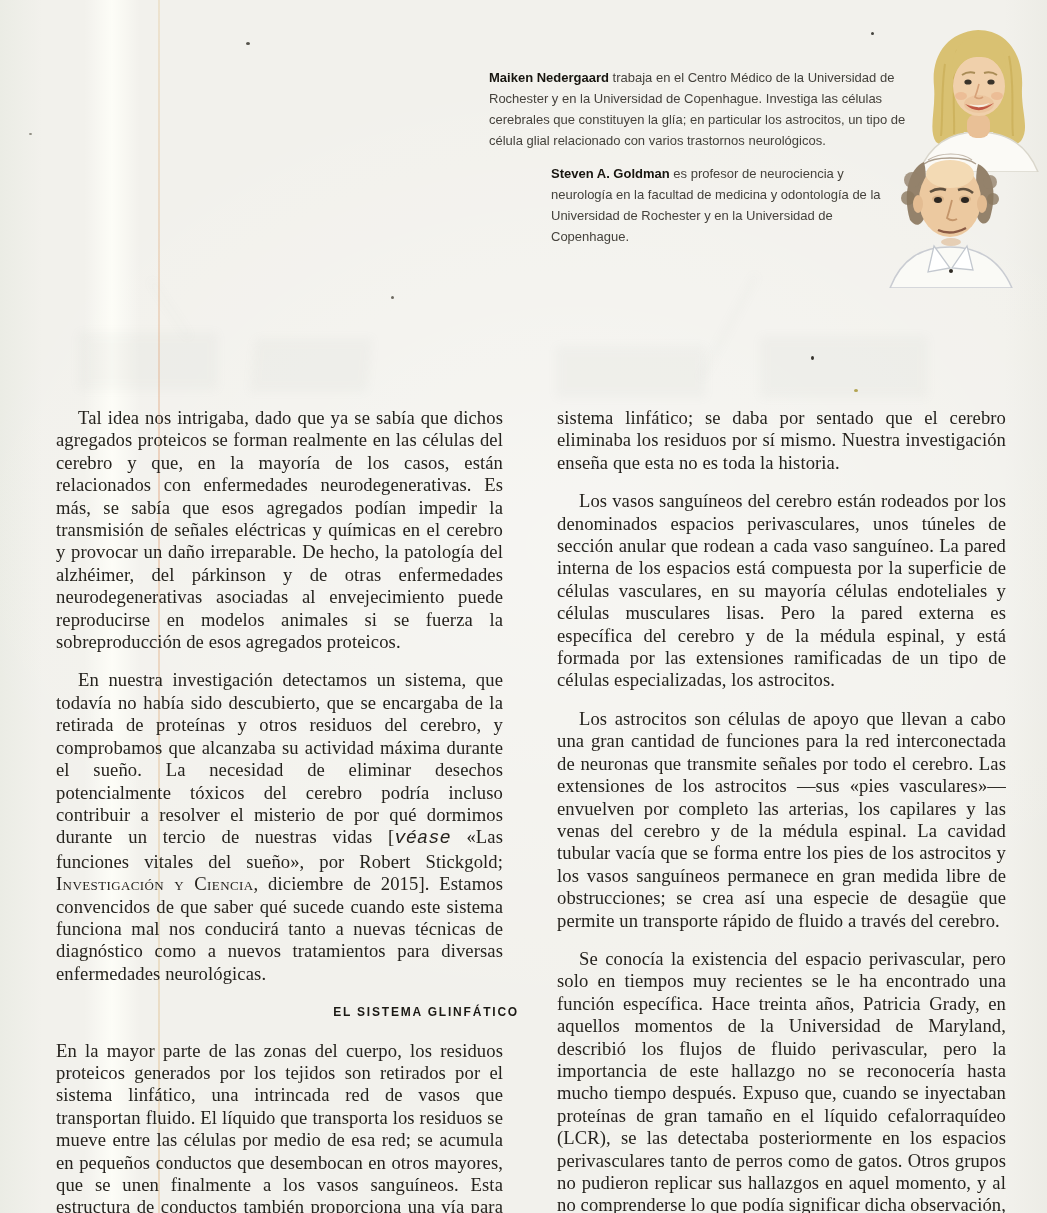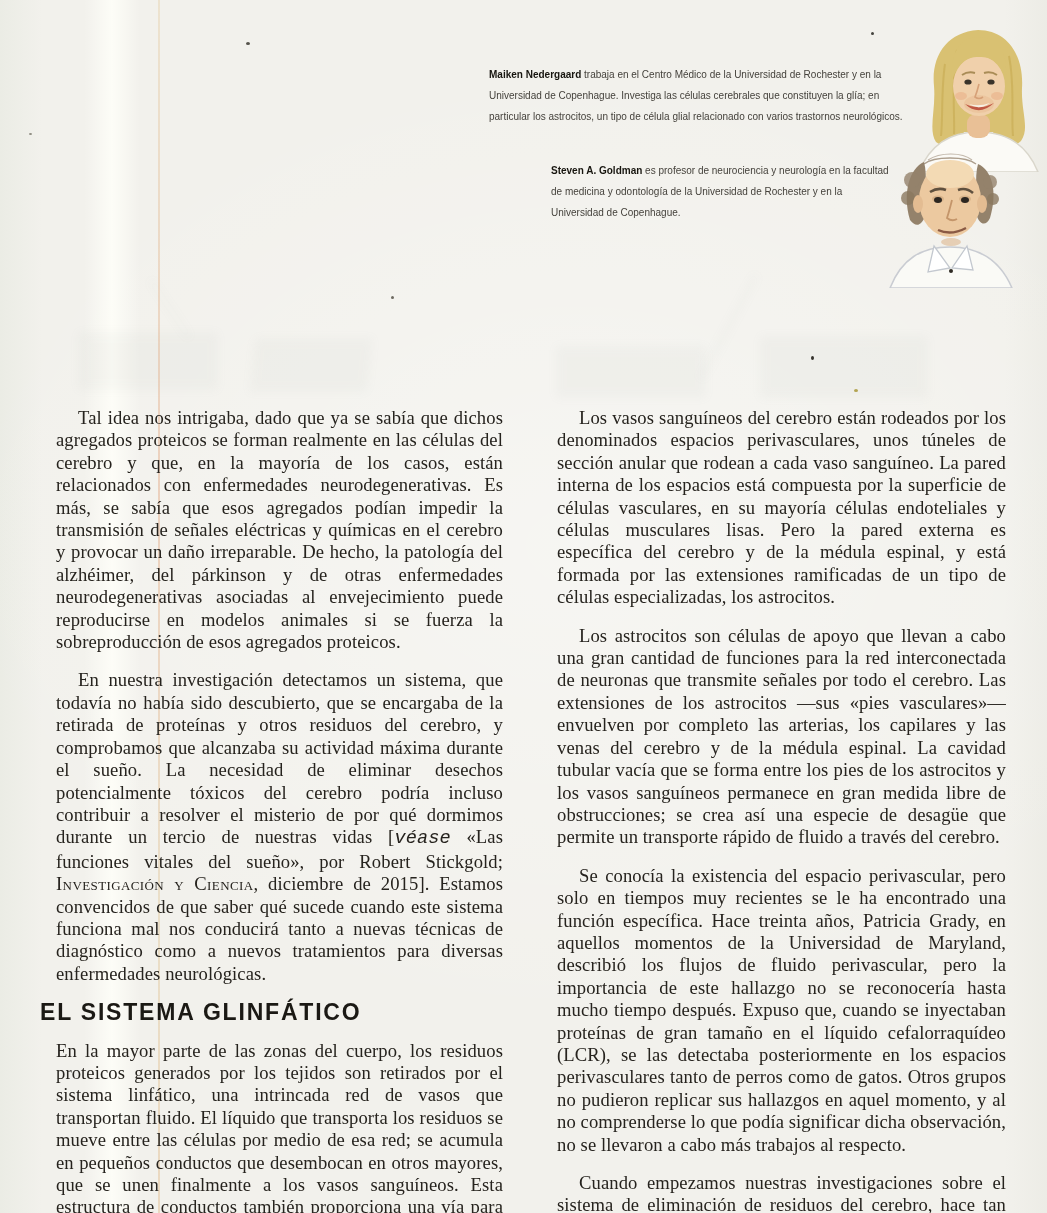--- a/index.html
+++ b/index.html
@@ -27,38 +27,38 @@
   .g6{left:168px;top:274px;width:4px;height:70px;transform:rotate(-34deg);}
   .speck{position:absolute;border-radius:50%;}
   .s1{left:246px;top:42px;width:4px;height:3px;background:#55534b;}
   .s2{left:871px;top:32px;width:3px;height:3px;background:#45443e;}
   .s3{left:811px;top:356px;width:3px;height:4px;background:#35332d;}
   .s4{left:854px;top:389px;width:4px;height:3px;background:#b3a452;}
   .s5{left:391px;top:296px;width:3px;height:3px;background:#6d6a61;}
   .s6{left:29px;top:133px;width:3px;height:2px;background:#8d8b80;}
   
   .bio{position:absolute;font-family:"Liberation Sans", sans-serif;
-    font-size:10px;line-height:21px;color:#45423c;text-align:left;}
+    font-size:13px;line-height:21px;color:#45423c;text-align:left;}
   .bio .bio-name{font-weight:700;color:#17150f;}
   .bio-1{left:489px;top:54px;width:424px;}
   .bio-2{left:551px;top:150px;width:340px;}
   .portrait{position:absolute;}
   .portrait-woman{left:905px;top:24px;width:145px;height:148px;}
   .portrait-man{left:866px;top:136px;width:170px;height:152px;}
   
   .column{position:absolute;top:391px;width:479px;
     font-size:18.6px;line-height:22.4px;text-align:justify;
     letter-spacing:0.1px;color:#26231e;}
   .col-left{left:40px;}
   .col-right{left:541px;width:481px;}
   .column p{margin:16px;text-indent:22px;}
   .column p.no-indent{text-indent:0;}
   .section-heading{
     font-family:"Liberation Sans", sans-serif;font-weight:700;
-    font-size:23px;letter-spacing:1.8px;text-align:left;
+    font-size:12px;letter-spacing:1.8px;text-align:right;
     color:#1b1914;margin:14px 0 5px 0;}
   .ref-italic{font-style:italic;font-family:Liberation Mono, monospace;}
   .journal-smallcaps{font-variant:small-caps;letter-spacing:0.4px;}
 </style>
 </head>
 <body>
 
 <div class="page">
 
   <div class="light-band"></div>
@@ -128,19 +128,20 @@
   </svg>
 
   <div class="column col-left">
     <p>Tal idea nos intrigaba, dado que ya se sabía que dichos agregados proteicos se forman realmente en las células del cerebro y que, en la mayoría de los casos, están relacionados con enfermedades neurodegenerativas. Es más, se sabía que esos agregados podían impedir la transmisión de señales eléctricas y químicas en el cerebro y provocar un daño irreparable. De hecho, la patología del alzhéimer, del párkinson y de otras enfermedades neurodegenerativas asociadas al envejecimiento puede reproducirse en modelos animales si se fuerza la sobreproducción de esos agregados proteicos.</p>
     <p><span>En nuestra investigación detectamos un sistema, que todavía no había sido descubierto, que se encargaba de la retirada de proteínas y otros residuos del cerebro, y comprobamos que alcanzaba su actividad máxima durante el sueño. La necesidad de eliminar desechos potencialmente tóxicos del cerebro podría incluso contribuir a resolver el misterio de por qué dormimos durante un tercio de nuestras vidas [</span><span class="ref-italic">véase</span><span> «Las funciones vitales del sueño», por Robert Stickgold; </span><span class="journal-smallcaps">Investigación y Ciencia</span><span>, diciembre de 2015]. Estamos convencidos de que saber qué sucede cuando este sistema funciona mal nos conducirá tanto a nuevas técnicas de diagnóstico como a nuevos tratamientos para diversas enfermedades neurológicas.</span></p>
     <h2 class="section-heading">EL SISTEMA GLINFÁTICO</h2>
     <p class="no-indent">En la mayor parte de las zonas del cuerpo, los residuos proteicos generados por los tejidos son retirados por el sistema linfático, una intrincada red de vasos que transportan fluido. El líquido que transporta los residuos se mueve entre las células por medio de esa red; se acumula en pequeños conductos que desembocan en otros mayores, que se unen finalmente a los vasos sanguíneos. Esta estructura de conductos también proporciona una vía para la defensa inmunitaria, ya que es en ellos, en puntos clave de la red, donde se encuentran los ganglios linfáticos (un reservorio de los glóbulos blancos que se encargan de luchar contra las infecciones). Sin embargo, durante un siglo los neurocientíficos creyeron que ni el cerebro ni la médula espinal disponían de</p>
   </div>
 
   <div class="column col-right">
+    <p class="no-indent">sistema linfático; se daba por sentado que el cerebro eliminaba los residuos por sí mismo. Nuestra investigación enseña que esta no es toda la historia.</p>
     <p>Los vasos sanguíneos del cerebro están rodeados por los denominados espacios perivasculares, unos túneles de sección anular que rodean a cada vaso sanguíneo. La pared interna de los espacios está compuesta por la superficie de células vasculares, en su mayoría células endoteliales y células musculares lisas. Pero la pared externa es específica del cerebro y de la médula espinal, y está formada por las extensiones ramificadas de un tipo de células especializadas, los astrocitos.</p>
     <p>Los astrocitos son células de apoyo que llevan a cabo una gran cantidad de funciones para la red interconectada de neuronas que transmite señales por todo el cerebro. Las extensiones de los astrocitos —sus «pies vasculares»— envuelven por completo las arterias, los capilares y las venas del cerebro y de la médula espinal. La cavidad tubular vacía que se forma entre los pies de los astrocitos y los vasos sanguíneos permanece en gran medida libre de obstrucciones; se crea así una especie de desagüe que permite un transporte rápido de fluido a través del cerebro.</p>
     <p>Se conocía la existencia del espacio perivascular, pero solo en tiempos muy recientes se le ha encontrado una función específica. Hace treinta años, Patricia Grady, en aquellos momentos de la Universidad de Maryland, describió los flujos de fluido perivascular, pero la importancia de este hallazgo no se reconocería hasta mucho tiempo después. Expuso que, cuando se inyectaban proteínas de gran tamaño en el líquido cefalorraquídeo (LCR), se las detectaba posteriormente en los espacios perivasculares tanto de perros como de gatos. Otros grupos no pudieron replicar sus hallazgos en aquel momento, y al no comprenderse lo que podía significar dicha observación, no se llevaron a cabo más trabajos al respecto.</p>
     <p>Cuando empezamos nuestras investigaciones sobre el sistema de eliminación de residuos del cerebro, hace tan solo algunos años, nos centramos en descubrimientos anteriores que determinaron que, en los pies vasculares de los astrocitos, es-</p>
   </div>
 
 </div>
 
 </body></html>

